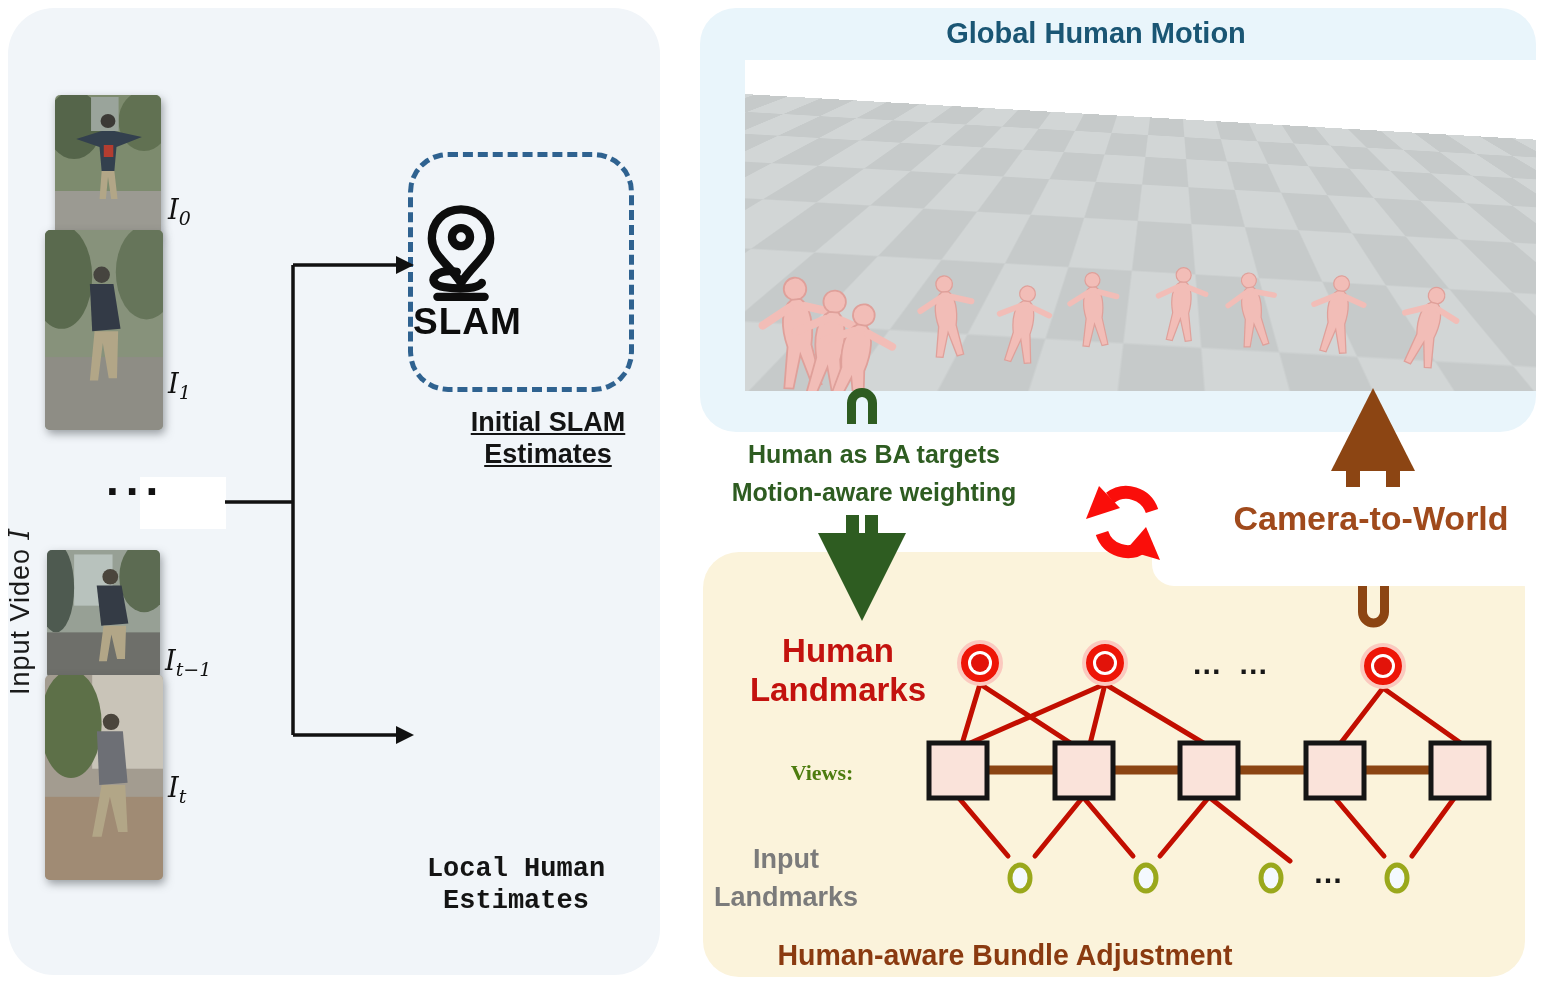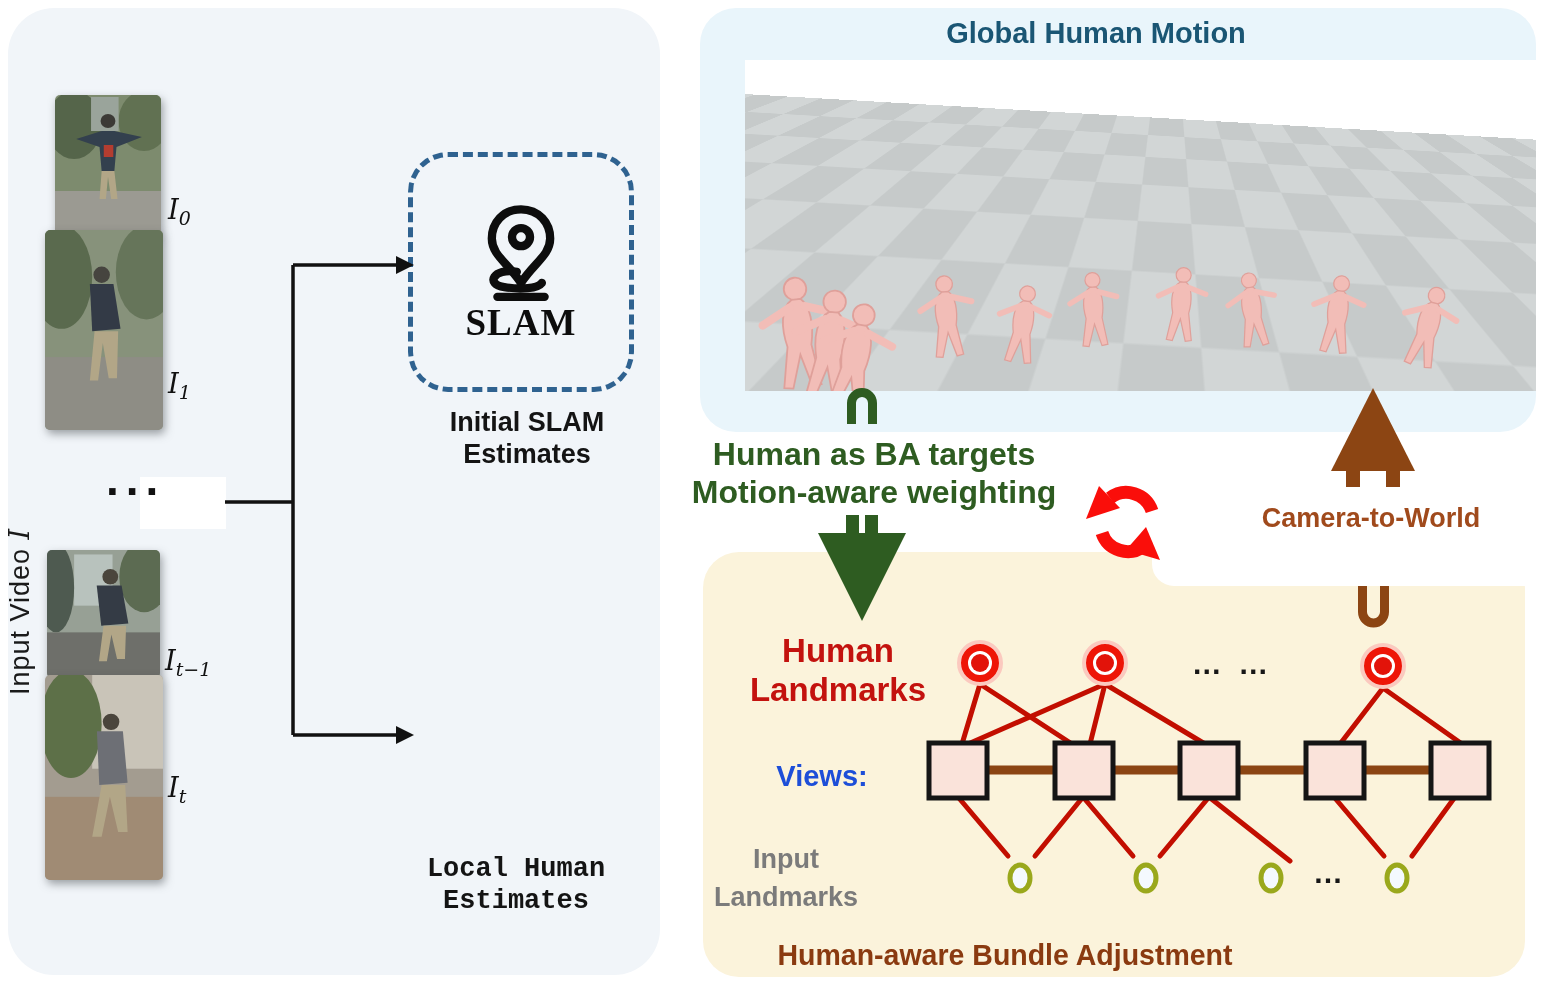--- a/index.html
+++ b/index.html
@@ -16,38 +16,38 @@
   .rot-label{left:4px;top:295px;height:400px;writing-mode:vertical-rl;transform:rotate(180deg);
              font-size:27px;color:#1a1a1a;letter-spacing:1px;}
   .rot-label .mi{font-family:"DejaVu Serif",serif;font-style:italic;}
   .frame{border-radius:5px;box-shadow:2px 4px 9px rgba(70,75,80,.5);overflow:hidden;}
   .frame svg{display:block;width:100%;height:100%;}
   .flabel{font-family:"DejaVu Serif",serif;font-style:italic;font-size:27px;color:#111;}
   .flabel sub{font-size:19px;}
   .dots-white{left:140px;top:477px;width:86px;height:52px;background:#fff;}
   .vdots{left:106px;top:452px;font-size:46px;font-weight:900;letter-spacing:7px;color:#111;}
   
-  .mod{border-radius:40px;display:flex;flex-direction:column;align-items:center;justify-content:center;gap:0;font-family:Liberation Serif, serif;}
+  .mod{border-radius:40px;display:flex;flex-direction:column;justify-content:center;gap:0;}
   .mod-slam{left:408px;top:152px;width:216px;height:230px;border:5px dashed #2F6290;}
   .mod-hmr{left:408px;top:622px;width:214px;height:226px;border:5px dashed #9F7F17;}
   .mod-label{font-size:37px;font-weight:600;color:#0d0d0d;letter-spacing:1px;}
   .caption{font-size:27px;font-weight:700;color:#141414;line-height:32px;}
   
   .scene{left:745px;top:60px;width:791px;height:331px;background:#ffffff;overflow:hidden;}
   .floor{position:absolute;left:-90px;top:58px;width:1010px;height:560px;
          background:repeating-conic-gradient(#c6caca 0% 25%, #d2d6d6 0% 50%);
          background-size:66px 66px;transform:rotate(3.3deg) perspective(300px) rotateX(61deg);
          transform-origin:50% 0;}
   .humans{position:absolute;left:0;top:0;}
   
   .t-motion{font-size:29px;font-weight:700;color:#1A5674;}
-  .t-green{font-size:32px;font-weight:700;color:#2E5C21;line-height:38px;}
-  .t-brown{font-size:27px;font-weight:700;color:#A04A1C;line-height:37px;}
+  .t-green{font-size:25px;font-weight:700;color:#2E5C21;line-height:38px;}
+  .t-brown{font-size:34px;font-weight:700;color:#A04A1C;line-height:37px;}
   .t-redlm{font-size:33px;font-weight:700;color:#C3120E;line-height:39px;}
-  .t-views{font-size:29px;font-weight:700;color:#1d4ed8;}
+  .t-views{font-size:22px;font-weight:700;color:#4d7c0f;font-family:Liberation Serif, serif;}
   .t-scene{font-size:27px;font-weight:700;color:#7B7B7B;line-height:38px;}
   .t-batitle{font-size:30px;font-weight:700;color:#8A3A10;transform:translateX(-50%) scaleX(.95);}
   .t-hdots{font-size:30px;font-weight:700;color:#161616;letter-spacing:4px;}
   svg.overlay{position:absolute;left:0;top:0;pointer-events:none;}
 </style>
 </head>
 <body>
 
 <div id="stage">
 
@@ -144,21 +144,21 @@
 
   <div class="abs mod mod-slam">
     <svg width="96" height="100" viewBox="-32 -36 64 72">
       <path d="M0,-30 C-13,-30 -21,-20 -21,-9 C-21,3 -9,9 0,23 C9,9 21,3 21,-9 C21,-20 13,-30 0,-30 Z" fill="none" stroke="#0d0d0d" stroke-width="6"></path>
       <circle cx="0" cy="-10" r="6.5" fill="none" stroke="#0d0d0d" stroke-width="6"></circle>
       <path d="M-3,15 C-20,12 -26,24 -12,26 C0,28 12,27 15,23" fill="none" stroke="#0d0d0d" stroke-width="6" stroke-linecap="round"></path>
       <path d="M-17,33 H17" stroke="#0d0d0d" stroke-width="6" stroke-linecap="round"></path>
     </svg>
     <div class="mod-label">SLAM</div>
   </div>
-  <div class="abs caption ctr" style="left:527px;top:406px;">
+  <div class="abs caption ctr" style="left:548px;top:406px;text-decoration:underline;">
     <div>Initial SLAM</div>
     <div>Estimates</div>
   </div>
 
   <div class="abs caption ctr" style="left:516px;top:853px;font-family:Liberation Mono, monospace;">
     <div>Local Human</div>
     <div>Estimates</div>
   </div>
 
   <svg class="overlay" width="1544" height="990" viewBox="0 0 1544 990">

